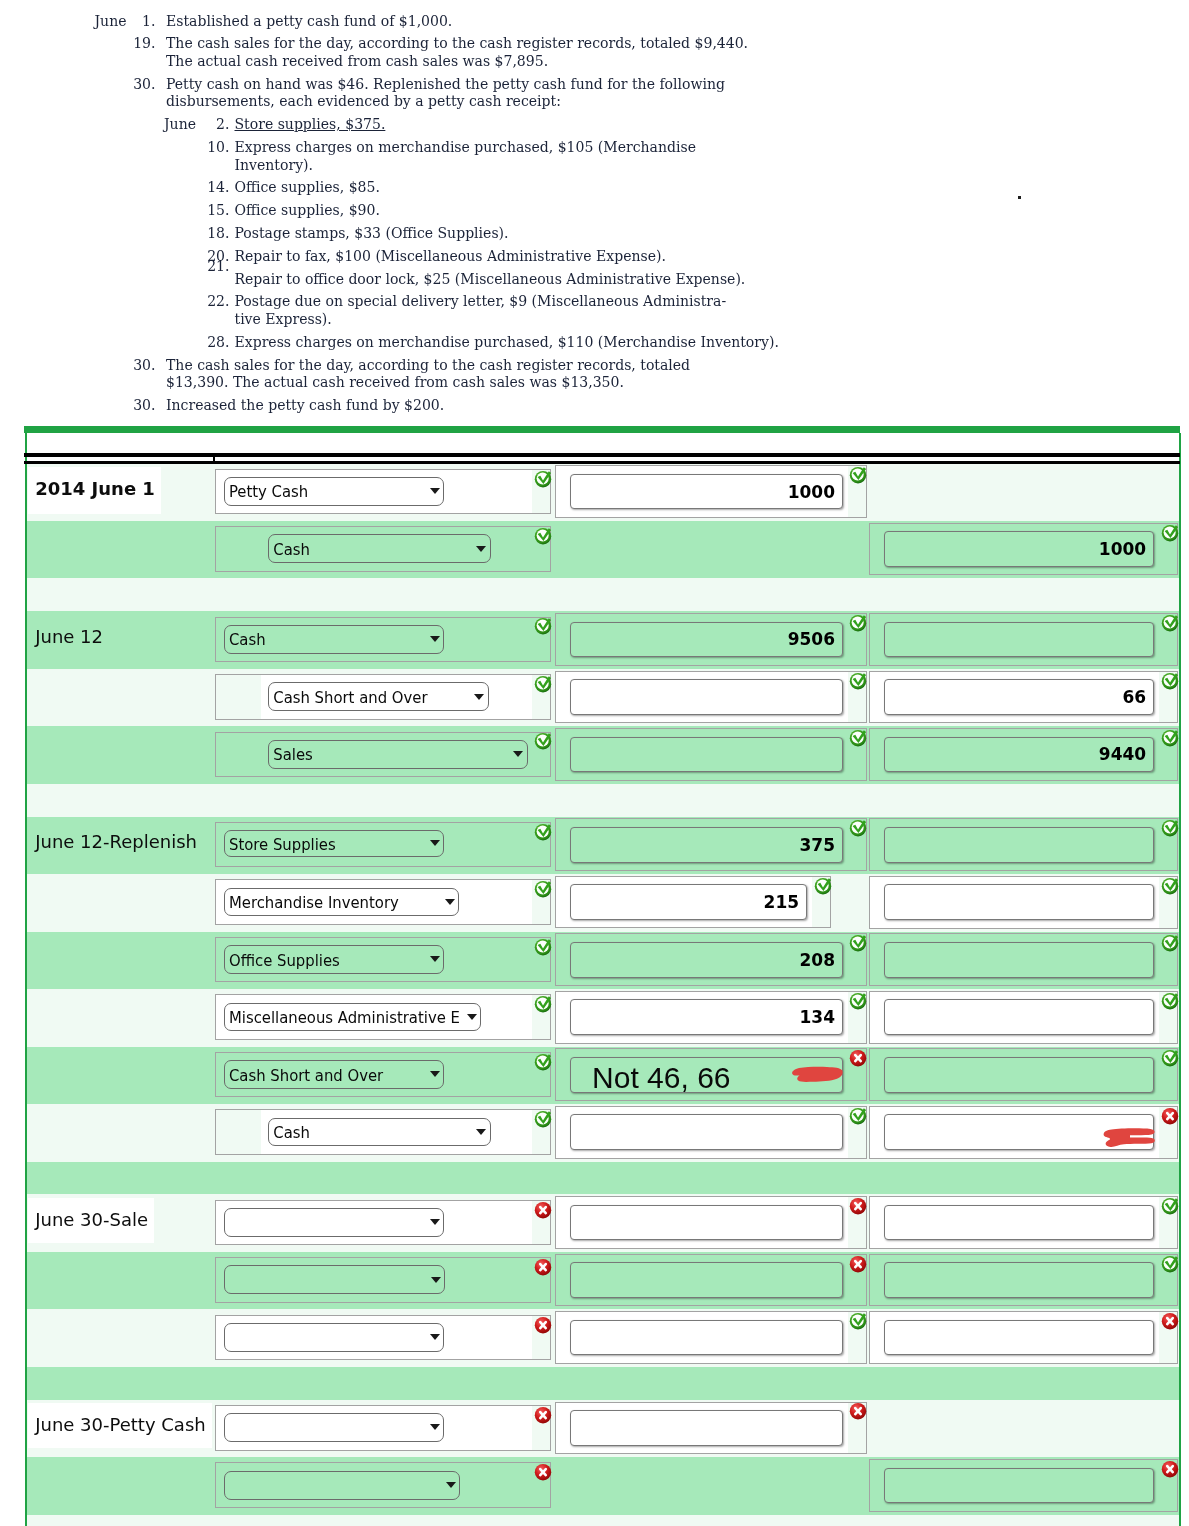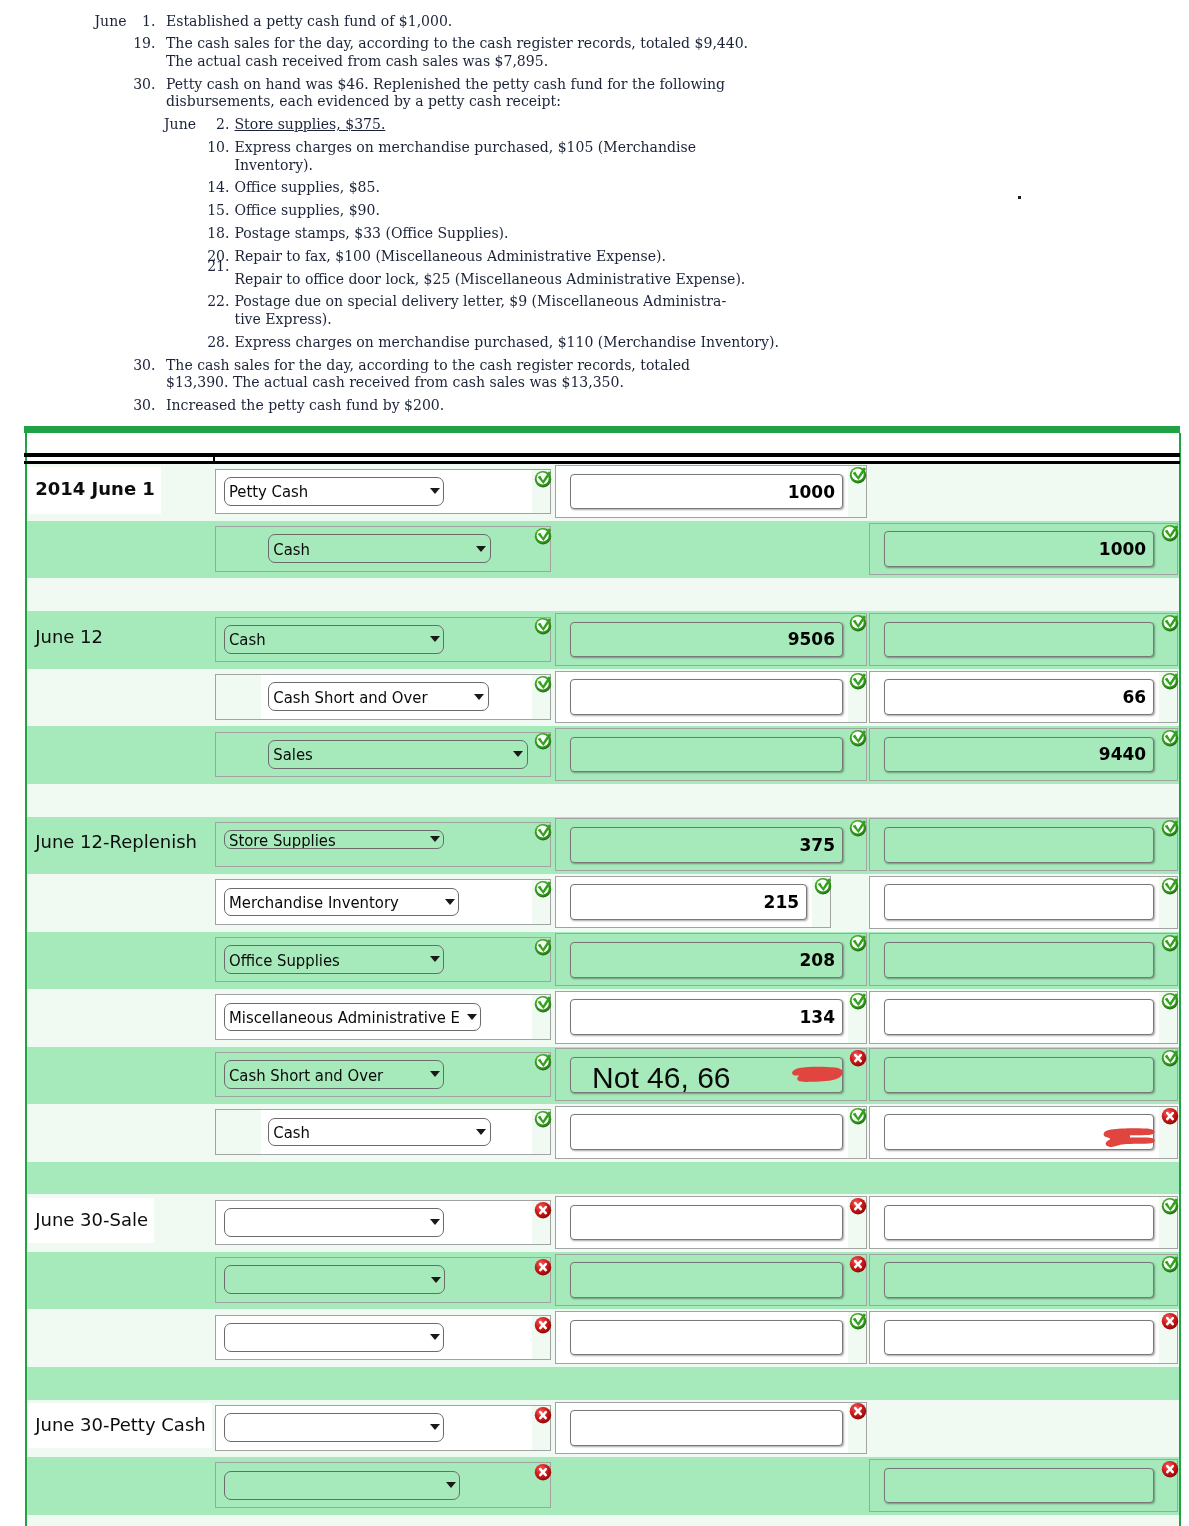--- a/index.html
+++ b/index.html
@@ -243,21 +243,21 @@
             <circle cx="16" cy="16.3" r="14.6" fill="url(#gOk)"></circle>
             <circle cx="15.4" cy="15.2" r="10.7" fill="#fbfffb"></circle>
             <path d="M6.4 12.6 L11.2 10.2 L16.0 18.6 L26.4 2.0 L30.4 5.4 L16.8 24.8 Z" fill="#32a11c"></path>
           </svg></span>
       </div>
       <div class="jrow light" style="top: 351.1px; height: 32.8px;"></div>
       <div class="jrow dark" style="top: 383.9px; height: 57.5px;"></div>
       <div class="datelbl" style="left: 1.1px; top: 387.7px; height: 44.8px; line-height: 44.8px; padding: 0px 6px 0px 7.1px; color: rgb(13, 13, 13); background: rgb(166, 233, 186);">June 12-Replenish</div>
       <div class="cell" style="left: 188.3px; width: 335.9px; top: 389.2px; height: 45.6px;">
         <div class="inner" style="left: 0px; right: 18px; background: rgb(166, 233, 186);"></div>
-        <div class="sel" style="left: 7.4px; top: 7.2px; height: 19px; width: 220.8px; background: rgb(166, 233, 186);">
+        <div class="sel" style="left: 7.4px; top: 7.2px; height: 27px; width: 220.8px; background: rgb(166, 233, 186);">
           <span class="lbl">Store Supplies</span>
           <span class="arrow"></span>
         </div>
         <span class="mark" style="right: -1.5px; top: -0.2px;"><svg viewBox="0 0 32 32" width="18" height="18">
             <circle cx="16" cy="16.3" r="14.6" fill="url(#gOk)"></circle>
             <circle cx="15.4" cy="15.2" r="10.7" fill="#fbfffb"></circle>
             <path d="M6.4 12.6 L11.2 10.2 L16.0 18.6 L26.4 2.0 L30.4 5.4 L16.8 24.8 Z" fill="#32a11c"></path>
           </svg></span>
       </div>
       <div class="cell" style="left: 528.1px; width: 311.9px; top: 385.8px; height: 52.6px;">

